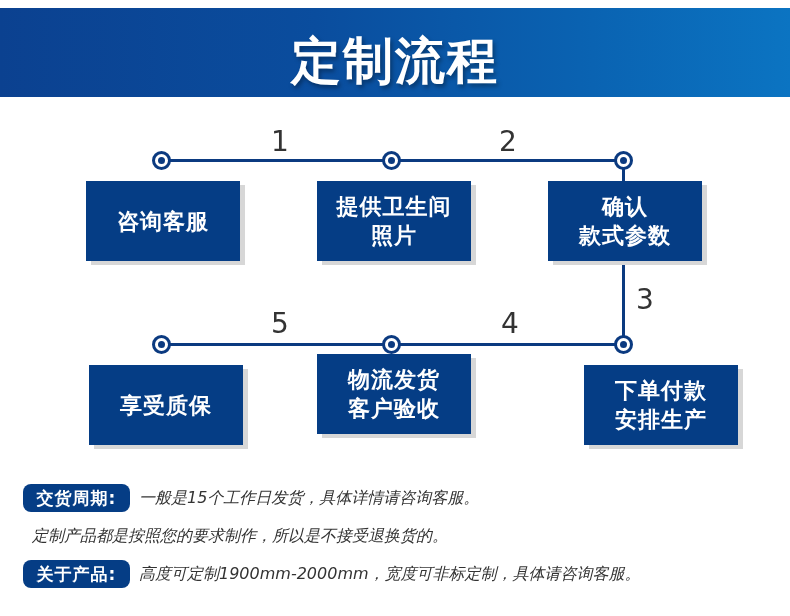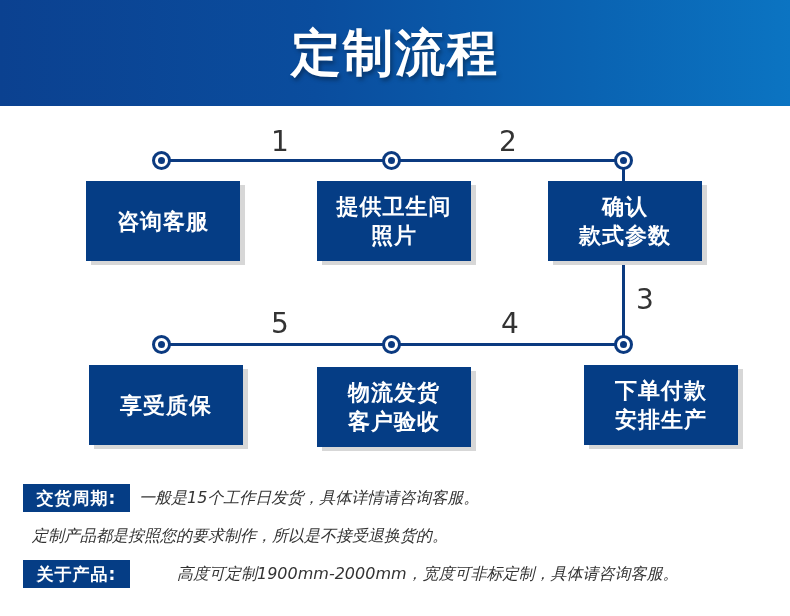--- a/index.html
+++ b/index.html
@@ -2,21 +2,21 @@
 <html><head>
 <meta charset="utf-8">
 <style>
   html, body { margin:0; padding:0; }
   body {
     width:790px; height:616px; position:relative; overflow:hidden;
     background:#ffffff;
     font-family: "DejaVu Sans", "Liberation Sans", sans-serif;
   }
   .header {
-    position:absolute; left:0; top:0; width:790px; height:106px;
+    position:absolute; left:0; top:8px; width:790px; height:89px;
     background: linear-gradient(90deg, #0b4190 0%, #0a4d9e 40%, #0a63b2 75%, #0b74c2 100%);
   }
   .header-title {
     position:absolute; left:0; top:0; width:790px; height:110px;
     line-height:106px; text-align:center;
     color:#ffffff; font-size:50px; font-weight:bold; letter-spacing:2px;
     text-shadow: 2px 3px 4px rgba(0,0,0,0.35);
   }
   .line { position:absolute; background:#0b3a80; }
   .node {
@@ -39,20 +39,21 @@
     box-shadow: 5px 4px 0 #d7d7d7;
     display:flex; flex-direction:column; align-items:center; justify-content:center;
     font-size:22px; font-weight:bold; line-height:29px; letter-spacing:1px;
     text-align:center;
   }
   .info-row { position:absolute; left:23px; height:28px; display:flex; align-items:center; }
   .info-label {
     background:#053d85; color:#ffffff; font-weight:bold; font-size:17px;
     height:28px; line-height:28px; width:107px; text-align:center;
     letter-spacing:1px;
+    border-radius:8px;
   }
   .info-text { margin-left:9px; color:#333333; font-size:16px; white-space:nowrap;font-style:italic; }
 </style>
 </head>
 <body>
 
 <div class="header">
   <div class="header-title">定制流程</div>
 </div>
 
@@ -86,33 +87,33 @@
     <span>照片</span>
   </div>
   <div class="box" style="left:548px; top:181px;">
     <span>确认</span>
     <span>款式参数</span>
   </div>
 
   <div class="box" style="left:89px; top:365px;justify-content:center;">
     <span>享受质保</span>
   </div>
-  <div class="box" style="left:317px; top:367px;">
+  <div class="box" style="left:317px; top:354px;">
     <span>物流发货</span>
     <span>客户验收</span>
   </div>
   <div class="box" style="left:548px; top:365px;margin-left:36px;">
     <span>下单付款</span>
     <span>安排生产</span>
   </div>
 </div>
 
 <div class="info-row" style="top:484px;">
   <div class="info-label">交货周期:</div>
   <div class="info-text">一般是15个工作日发货，具体详情请咨询客服。</div>
 </div>
 <div class="info-row" style="top:522px;">
   <div class="info-text">定制产品都是按照您的要求制作，所以是不接受退换货的。</div>
 </div>
-<div class="info-row" style="top:560px;gap:38px;">
+<div class="info-row" style="top:560px;">
   <div class="info-label">关于产品:</div>
   <div class="info-text">高度可定制1900mm-2000mm，宽度可非标定制，具体请咨询客服。</div>
 </div>
 
 </body></html>

